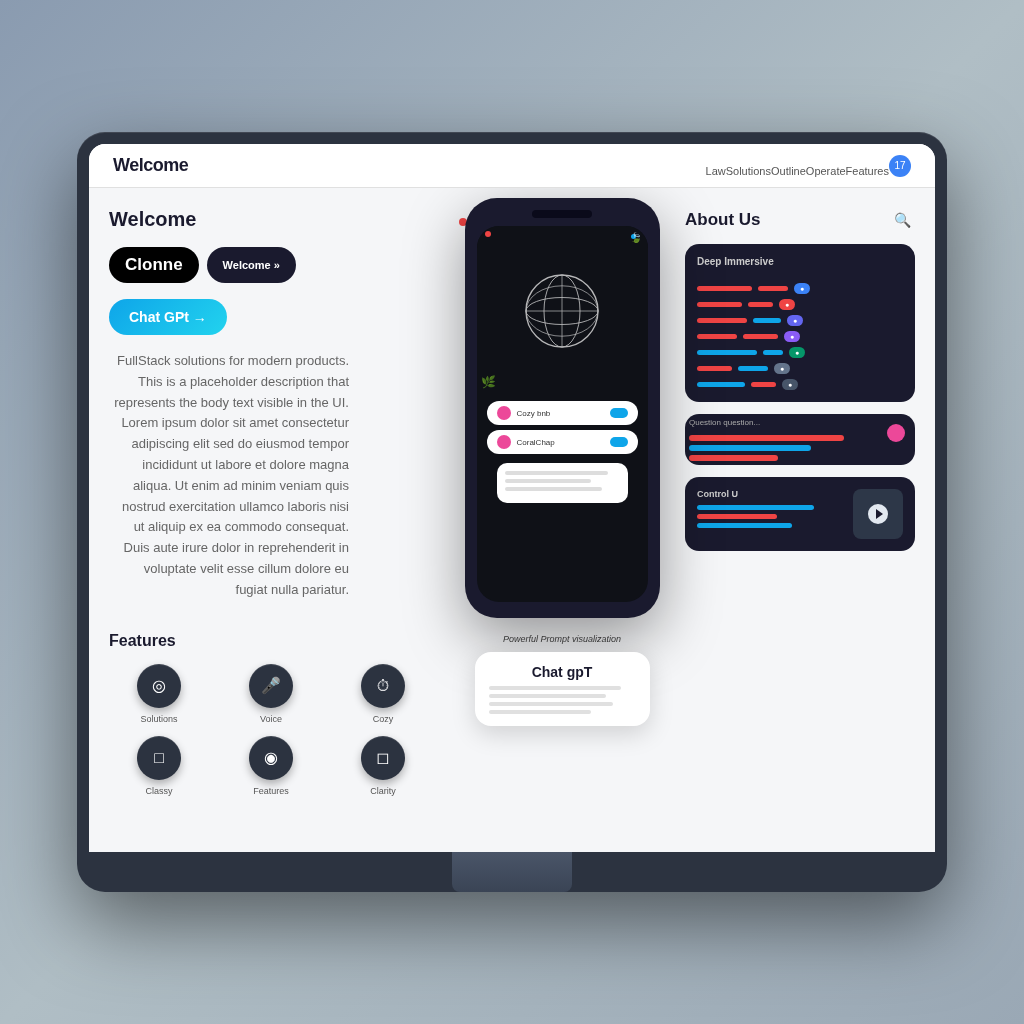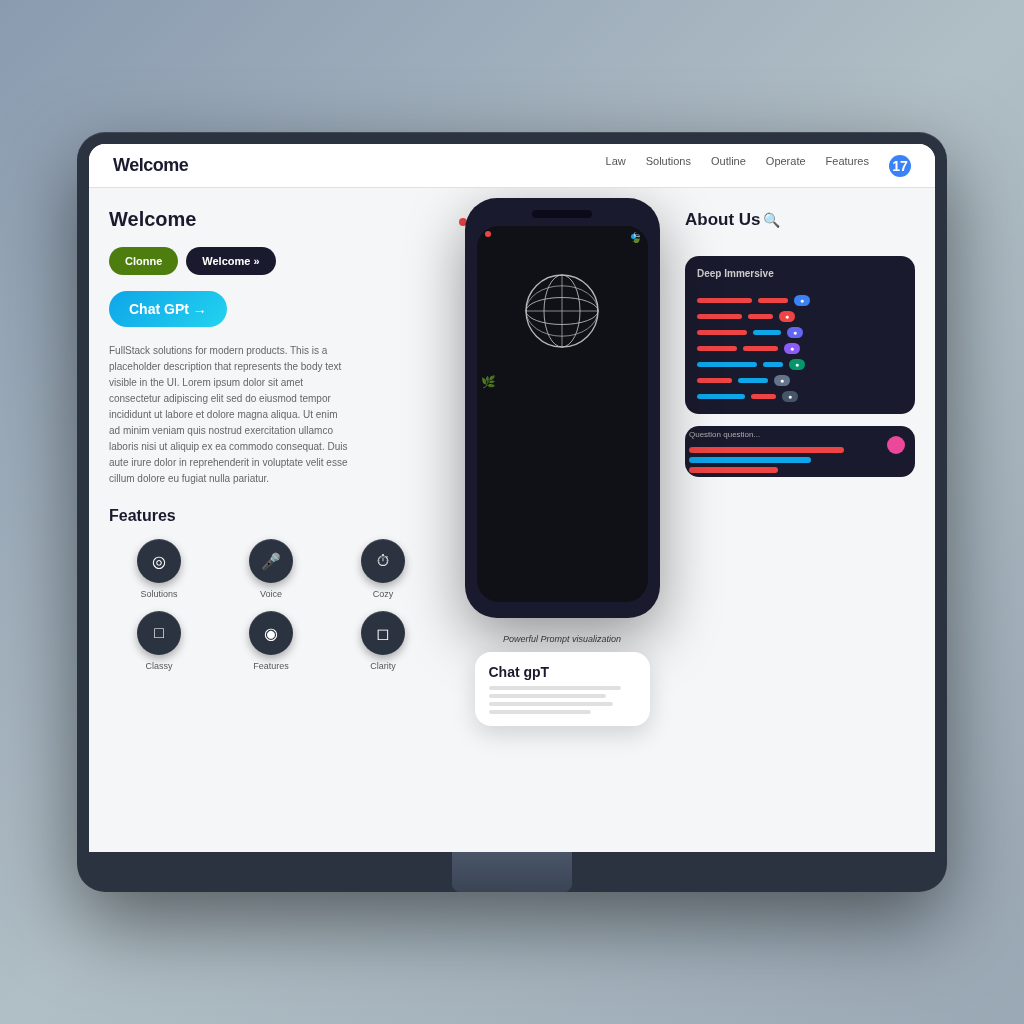--- a/index.html
+++ b/index.html
@@ -59,41 +59,40 @@
 
     .nav-logo {
       font-size: 18px;
       font-weight: 700;
       color: #1a1a2e;
       letter-spacing: -0.5px;
     }
 
     .nav-links {
       display: flex;
-      align-items: flex-start;
-      gap: 20px;
+      align-items: flex-end;
     }
 
     .nav-link {
       font-size: 11px;
       color: #555;
       cursor: pointer;
     }
 
     .nav-badge {
       width: 22px;
       height: 22px;
       background: #3b82f6;
       border-radius: 50%;
       display: flex;
       align-items: center;
       justify-content: center;
-      font-size: 14px;
+      font-size: 10px;
       color: white;
-      font-weight: 700;
+      font-weight: 400;
     }
 
     
     .main-content {
       flex: 1;
       display: grid;
       grid-template-columns: 340px 1fr 240px;
       gap: 0;
       padding: 20px;
       background: #f5f6f8;
@@ -112,26 +111,26 @@
       margin-bottom: 16px;
     }
 
     .btn-group {
       display: flex;
       gap: 8px;
       margin-bottom: 16px;
     }
 
     .btn-dark {
-      background: #4d7c0f;
+      background: #000000;
       color: white;
       border: none;
       border-radius: 20px;
       padding: 8px 16px;
-      font-size: 11px;
+      font-size: 17px;
       cursor: pointer;
       font-weight: 600;
     }
 
     .btn-dark-outline {
       background: #1a1a2e;
       color: white;
       border: none;
       border-radius: 20px;
       padding: 8px 16px;
@@ -153,25 +152,26 @@
       font-weight: 700;
       cursor: pointer;
       display: flex;
       align-items: center;
       gap: 6px;
       margin-bottom: 16px;
       width: fit-content;
     }
 
     .description-text {
-      font-size: 10px;
+      font-size: 13px;
       color: #666;
       line-height: 1.6;
-      margin-bottom: 20px;
+      margin-bottom: 31px;
       max-width: 240px;
+      text-align: right;
     }
 
     .features-title {
       font-size: 16px;
       font-weight: 800;
       color: #1a1a2e;
       margin-bottom: 14px;
     }
 
     .features-grid {
@@ -318,20 +318,21 @@
       position: absolute;
       bottom: -20px;
       left: 50%;
       transform: translateX(-50%);
       width: 175px;
       background: white;
       border-radius: 16px;
       padding: 12px 14px;
       box-shadow: 0 8px 24px rgba(0,0,0,0.15);
       z-index: 3;
+      text-align: center;
     }
 
     .phone-bottom-title {
       font-size: 14px;
       font-weight: 800;
       color: #1a1a2e;
       margin-bottom: 6px;
     }
 
     .phone-bottom-lines {
@@ -356,21 +357,22 @@
     .right-panel {
       padding-left: 10px;
       display: flex;
       flex-direction: column;
       gap: 12px;
     }
 
     .about-header {
       display: flex;
       align-items: center;
-      margin-bottom: 12px;
+      justify-content: space-between;
+      margin-bottom: 0;
     }
 
     .about-title {
       font-size: 17px;
       font-weight: 800;
       color: #1a1a2e;
     }
 
     .search-icon-btn {
       width: 24px;
@@ -597,20 +599,39 @@
                 <ellipse cx="50" cy="50" rx="40" ry="15" fill="none" stroke="#e0e0e0" stroke-width="1"></ellipse>
                 <ellipse cx="50" cy="50" rx="40" ry="28" fill="none" stroke="#e0e0e0" stroke-width="0.8"></ellipse>
                 <line x1="10" y1="50" x2="90" y2="50" stroke="#e0e0e0" stroke-width="0.8"></line>
                 <line x1="50" y1="10" x2="50" y2="90" stroke="#e0e0e0" stroke-width="0.8"></line>
               </svg>
 
               <div style="position:absolute;bottom:6px;left:5px;font-size:12px;color:#4ade80;opacity:0.7;">🌿</div>
               <div style="position:absolute;top:6px;right:5px;font-size:10px;color:#86efac;opacity:0.7;">🍃</div>
             </div>
 
+            <div class="phone-inputs-area">
+              <div class="phone-input-row">
+                <div class="phone-input-dot" style="background:#ec4899;"></div>
+                <span class="phone-input-text">Cozy bnb</span>
+                <div class="phone-input-toggle"></div>
+              </div>
+              <div class="phone-input-row">
+                <div class="phone-input-dot" style="background:#ec4899;"></div>
+                <span class="phone-input-text">CoralChap</span>
+                <div class="phone-input-toggle"></div>
+              </div>
+              <div class="phone-text-area">
+                <div class="phone-text-lines">
+                  <div class="phone-text-line" style="width:90%;"></div>
+                  <div class="phone-text-line" style="width:75%;"></div>
+                  <div class="phone-text-line" style="width:85%;"></div>
+                </div>
+              </div>
+            </div>
           </div>
         </div>
 
         <div style="margin-top:16px;font-size:9px;color:#444;text-align:center;font-style:italic;">Powerful Prompt visualization</div>
 
         <div class="phone-bottom-card" style="position:relative;bottom:auto;left:auto;transform:none;margin-top:8px;">
           <div class="phone-bottom-title">Chat gpT</div>
           <div class="phone-bottom-lines">
             <div class="phone-bottom-line" style="width:90%;"></div>
             <div class="phone-bottom-line" style="width:80%;"></div>
@@ -670,18 +691,33 @@
         <div class="question-card">
           <div class="question-dot"></div>
           <div class="question-text">Question question...</div>
           <div class="question-bars">
             <div class="q-bar" style="width:70%;background:#ef4444;"></div>
             <div class="q-bar" style="width:55%;background:#0ea5e9;"></div>
             <div class="q-bar" style="width:40%;background:#ef4444;"></div>
           </div>
         </div>
 
+        <div class="contact-card">
+          <div class="contact-left">
+            <div class="contact-title">Control U</div>
+            <div class="contact-lines">
+              <div class="c-line" style="width:80%;background:#0ea5e9;"></div>
+              <div class="c-line" style="width:55%;background:#ef4444;"></div>
+              <div class="c-line" style="width:65%;background:#0ea5e9;"></div>
+            </div>
+          </div>
+          <div class="video-thumb">
+            <div class="play-btn">
+              <div class="play-triangle"></div>
+            </div>
+          </div>
+        </div>
       </div>
 
     </div>
   </div>
   <div class="monitor-stand"></div>
 </div>
 
 </body></html>

